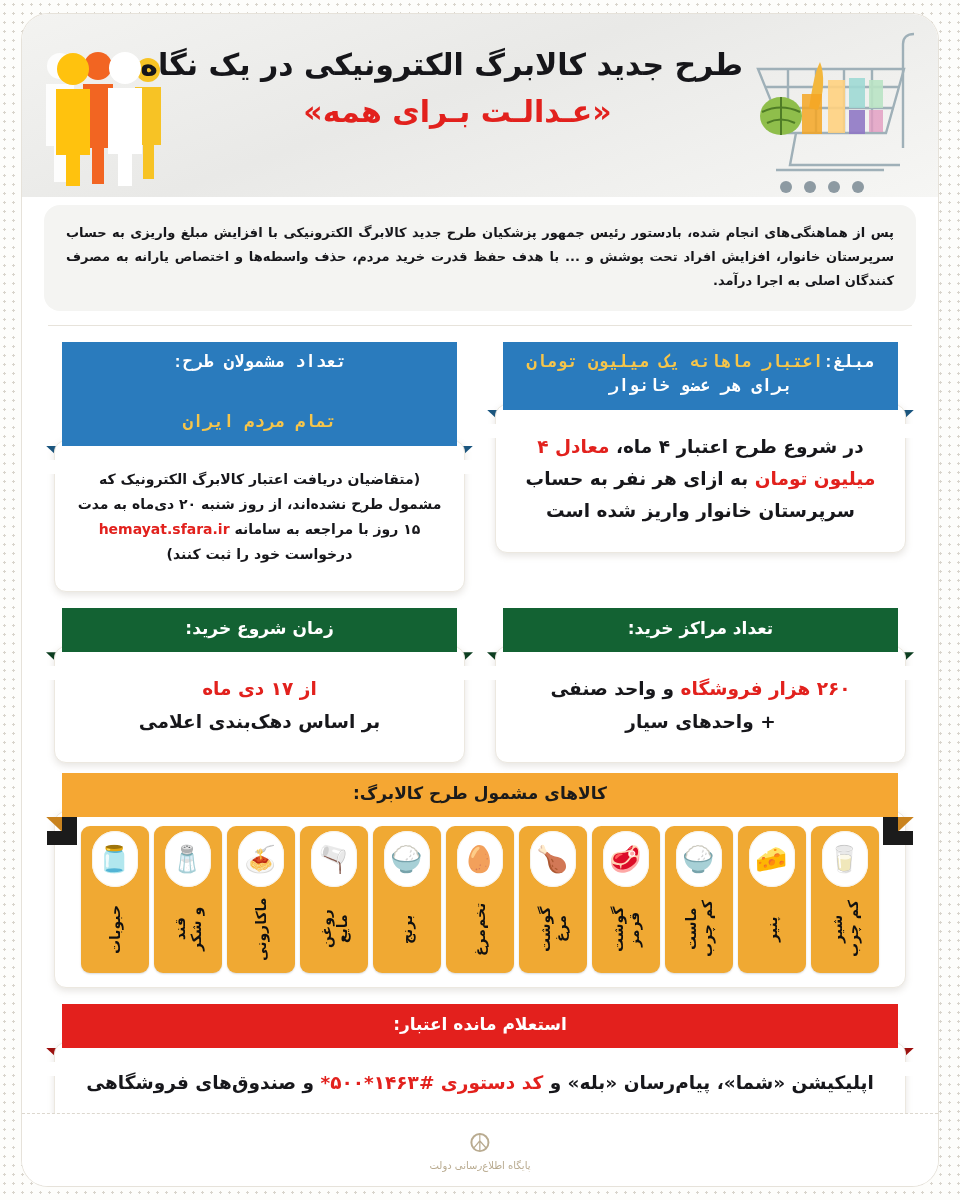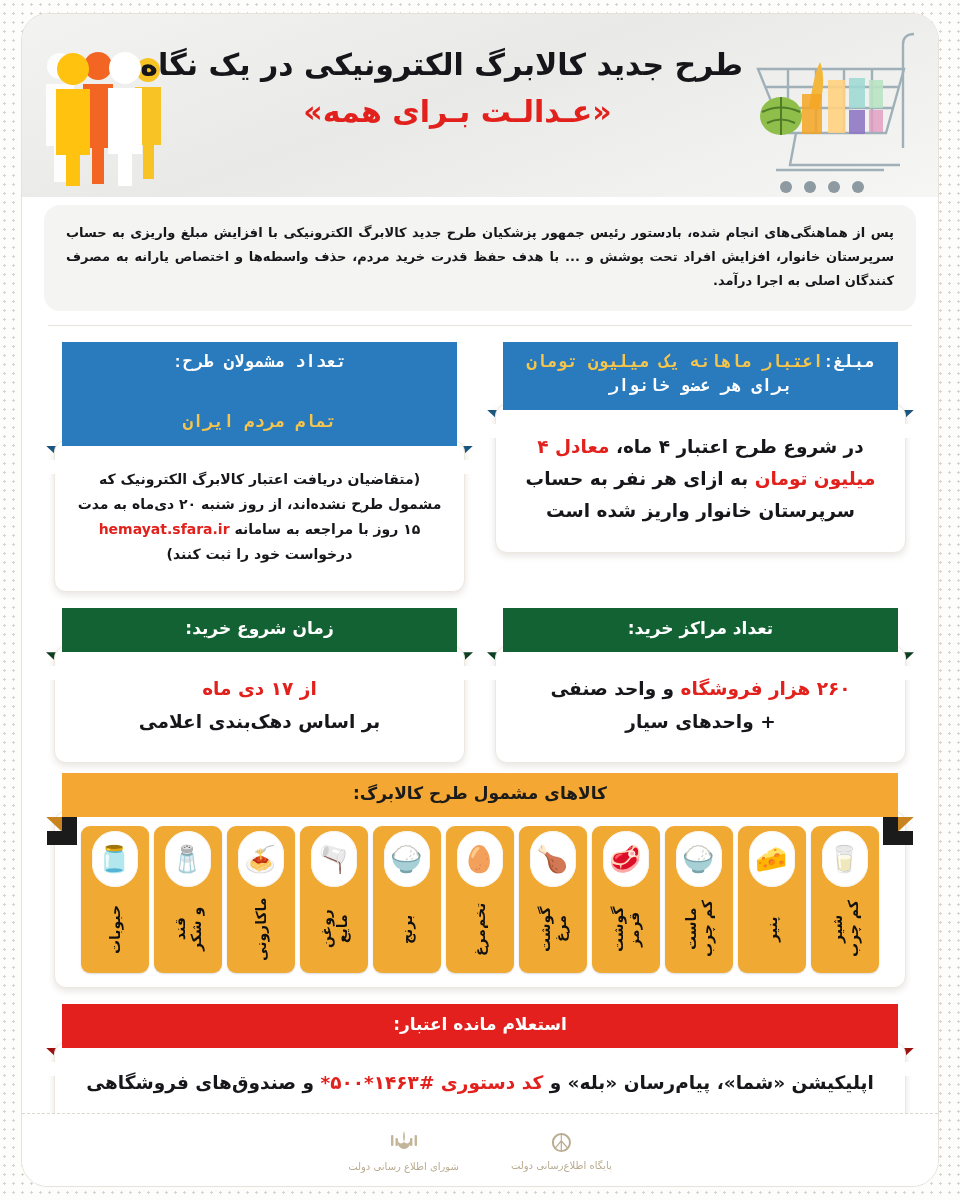--- a/index.html
+++ b/index.html
@@ -308,28 +308,15 @@
       <div class="wing r" style="clip-path:polygon(0 0,100% 0,0 100%);background:#9e0f0d;"></div>
     </div>
     <div class="card-body" id="balance-body" style="margin-top:-6px;padding:24px 24px 26px 24px;"><span>اپلیکیشن «شما»، پیام‌رسان «بله» و </span><span class="hl-red">کد دستوری #۱۴۶۳*۵۰۰*</span><span> و صندوق‌های فروشگاهی</span></div>
   </div>
 
   <div class="footer">
     <div class="emblem">
       <div class="emblem-glyph">☮</div>
       <div class="emblem-cap">پایگاه اطلاع‌رسانی دولت</div>
     </div>
-    <div class="emblem">
-      <svg width="30" height="28" viewBox="0 0 30 28">
-        <g fill="#c3b598">
-          <path d="M15 2c1.2 3 1.2 8 0 11-1.2-3-1.2-8 0-11z"></path>
-          <path d="M15 13c2 2 5 2 6-1 1 4-2 8-6 8s-7-4-6-8c1 3 4 3 6 1z"></path>
-          <rect x="2" y="6" width="2.4" height="11" rx="1"></rect>
-          <rect x="6.5" y="9" width="2.4" height="8" rx="1"></rect>
-          <rect x="21" y="9" width="2.4" height="8" rx="1"></rect>
-          <rect x="25.6" y="6" width="2.4" height="11" rx="1"></rect>
-        </g>
-      </svg>
-      <div class="emblem-cap">شورای اطلاع رسانی دولت</div>
-    </div>
   </div>
 
 </div>
 
 </body></html>

